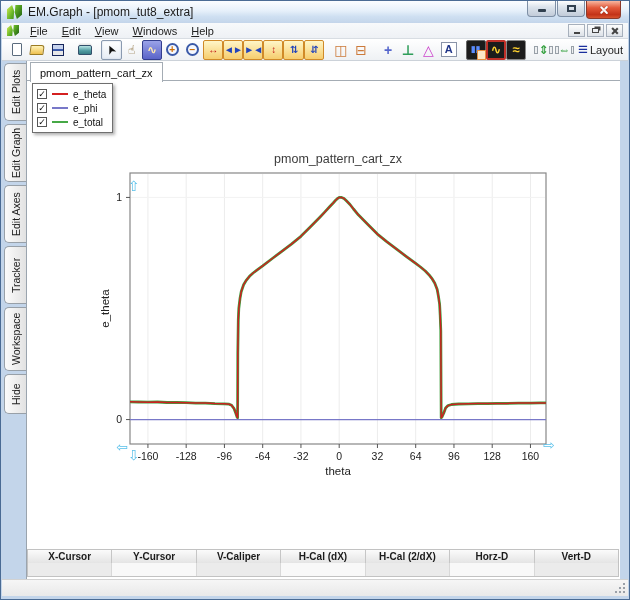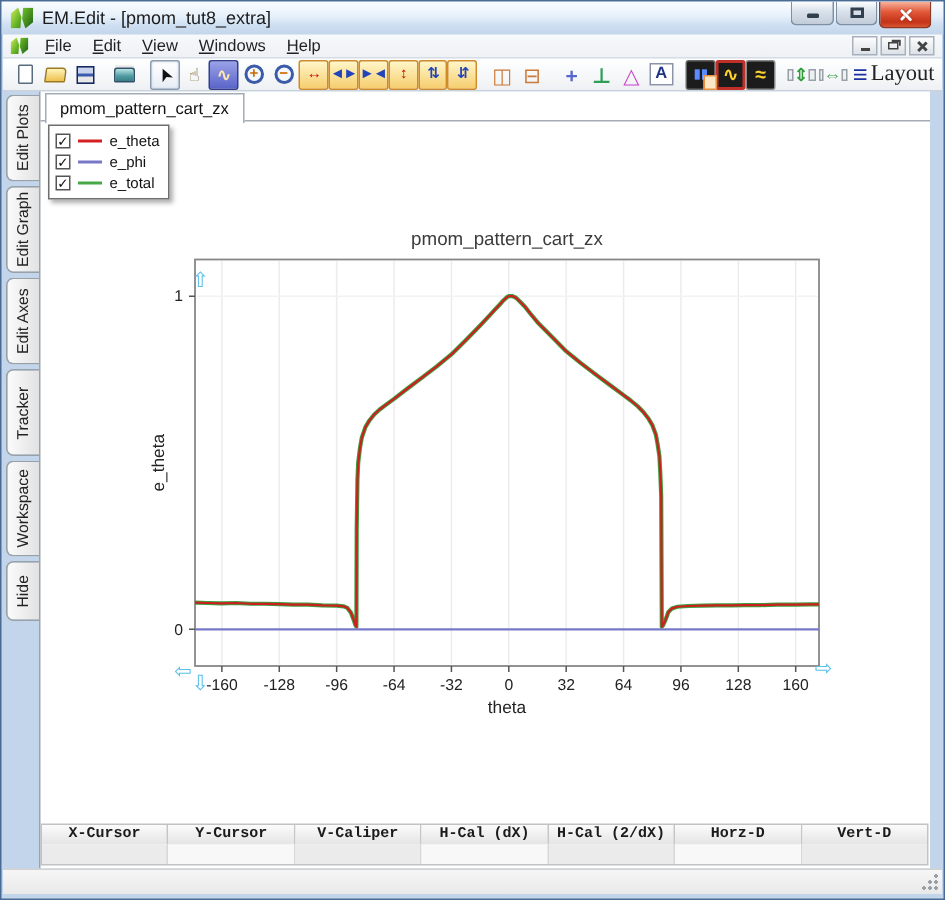--- a/index.html
+++ b/index.html
@@ -69,21 +69,21 @@
   .tb-dark .glyph{color:#5a8cff;font-size:9px;letter-spacing:0;}
   .tb-dark::after{content:"";position:absolute;width:7px;height:8px;border:1px solid #e89040;background:#fbe7c8;margin-left:12px;margin-top:10px;}
   .tb-wave1{background:#1c1c1c;border:2px solid #c03028;}
   .tb-wave1 .glyph{color:#ffd22e;font-weight:bold;font-size:13px;}
   .tb-wave2{background:#1c1c1c;border:1px solid #888;}
   .tb-wave2 .glyph{color:#ffd22e;font-weight:bold;font-size:13px;}
   .tb-alignbox .glyph{font-size:12px;font-weight:bold;}
   .tb-alignbox::before,.tb-alignbox::after{content:"";width:6px;height:6px;border:1px solid #98a0a8;background:#eef0f2;}
   .tb-layout{width:auto;margin-left:auto;padding:0 2px;}
   .tb-layout .glyph{color:#1b2f9e;font-weight:bold;font-size:17px;letter-spacing:-1px;}
-  .tb-layout-label{font-size:15px;color:#222;margin-left:3px;font-family:Liberation Serif, serif;}
+  .tb-layout-label{font-size:11px;color:#222;margin-left:3px;}
   
   .content{position:absolute;top:60px;left:1px;width:618px;height:518px;background:#c3d5ea;}
   .tabstrip{position:absolute;left:0;top:0;width:24px;height:518px;display:flex;flex-direction:column;gap:3px;padding-top:2px;}
   .vtab{width:22px;margin-left:2px;border:1px solid #98a0a8;border-left:none;border-radius:0 5px 5px 0;
     background:linear-gradient(90deg,#e2e2e2,#fbfbfb);writing-mode:vertical-rl;transform:rotate(180deg);
     display:flex;align-items:center;justify-content:center;font-size:10.5px;color:#222;}
   .page{position:absolute;left:24px;top:0;width:594px;height:518px;background:#fff;border-left:1px solid #9aa4ae;}
   .tabrow{position:absolute;left:0;right:0;top:0;height:20px;border-bottom:1px solid #a4acb4;}
   .doctab{position:absolute;left:3px;top:1px;height:20px;padding:0 9px;background:#fff;
     border:1px solid #a4acb4;border-bottom:none;display:flex;align-items:center;font-size:11px;color:#111;z-index:2;}
@@ -96,21 +96,21 @@
   .legend-line{width:16px;height:0;border-top:2px solid #000;}
   .legend-lbl{font-size:10px;color:#111;}
   
   .chart{position:absolute;left:70px;top:86px;width:470px;height:336px;}
   .chart svg{position:absolute;left:0;top:0;}
   .chart text{font-family:"Liberation Sans","DejaVu Sans",sans-serif;}
   
   .ctable{position:absolute;left:0;right:1px;bottom:2px;border:1px solid #c2c2c2;}
   .ct-row{display:flex;}
   .ct-h{flex:1;height:13px;background:linear-gradient(#fbfbfb,#e4e4e4);border-right:1px solid #c6c6c6;
-    font-size:10px;font-weight:bold;color:#1b1b1b;display:flex;align-items:center;justify-content:center;font-family:Liberation Mono, monospace;}
+    font-size:10px;font-weight:bold;color:#1b1b1b;display:flex;align-items:center;justify-content:center;}
   .ct-h:last-child{border-right:none;}
   .ct-c{flex:1;height:13px;border-right:1px solid #d8d8d8;}
   .ct-c:last-child{border-right:none;}
   .ct-c.odd{background:#ebebeb;} .ct-c.even{background:#f8f8f8;}
   
   .statusbar{position:absolute;left:1px;right:1px;bottom:3px;height:17px;
     background:linear-gradient(#f6f6f6,#e9e9e9);border-top:1px solid #d2d2d2;}
   .grip{position:absolute;right:2px;bottom:2px;width:12px;height:12px;
     background:
       radial-gradient(circle at 10px 10px,#9aa0a8 1.2px,transparent 1.4px),
@@ -120,21 +120,21 @@
       radial-gradient(circle at 2px 10px,#9aa0a8 1.2px,transparent 1.4px),
       radial-gradient(circle at 6px 6px,#9aa0a8 1.2px,transparent 1.4px);}
 </style>
 </head>
 <body>
 
 <div class="window">
 
   <div class="titlebar">
     <div class="applogo"></div>
-    <span class="title-text">EM.Edit - [pmom_tut8_extra]</span>
+    <span class="title-text">EM.Graph - [pmom_tut8_extra]</span>
     <div class="winbtns">
       <div class="wbtn wmin">
           <span class="minbar"></span>
         </div>
       <div class="wbtn wmax">
           <span class="maxbox"></span>
         </div>
       <div class="wbtn wclose">
           <span class="xbar"></span>
         </div>

